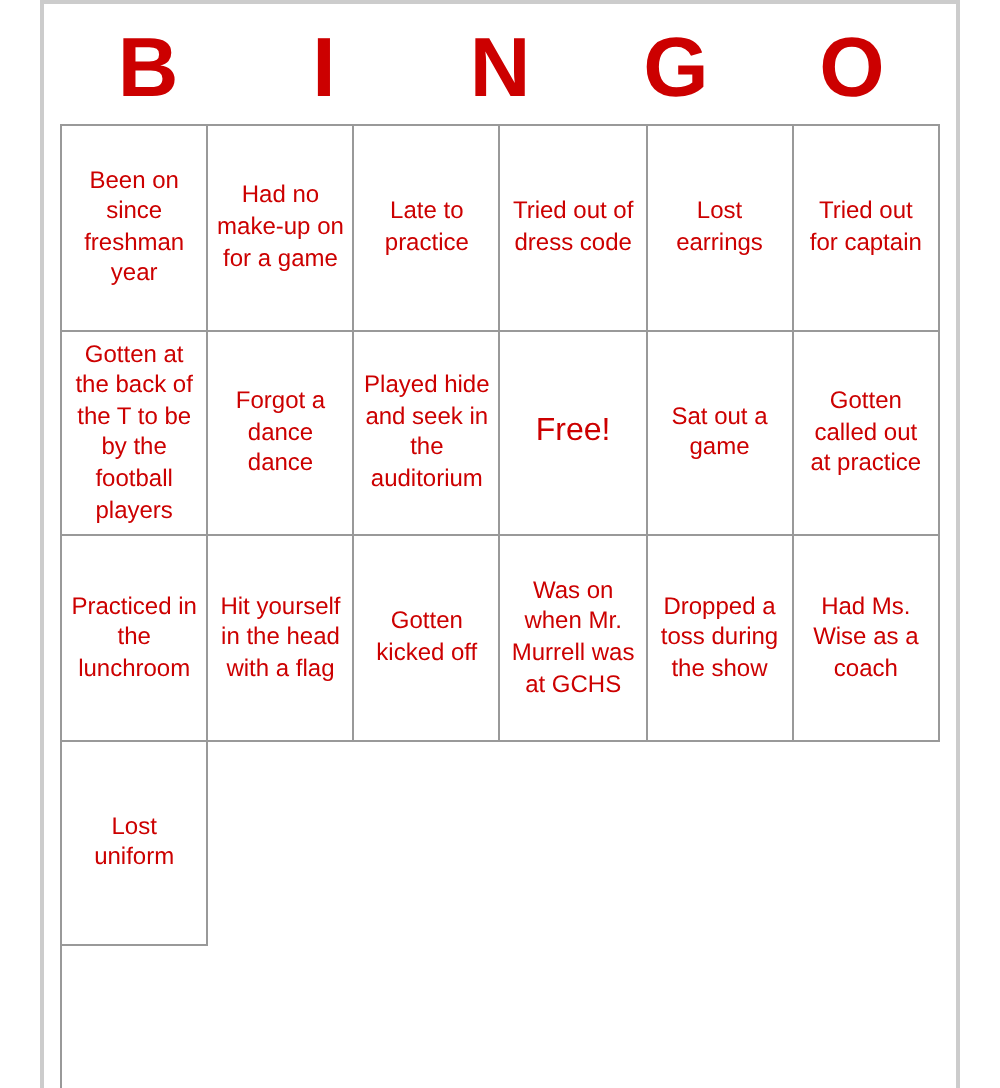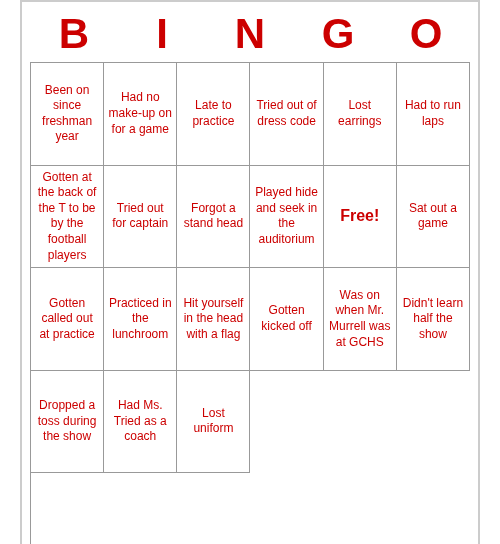--- a/index.html
+++ b/index.html
@@ -45,50 +45,48 @@
       justify-content: center;
       padding: 4px;
       text-align: center;
       font-size: 12px;
       color: #cc0000;
       font-weight: 500;
       line-height: 1.3;
     }
     .bingo-cell.free {
       font-size: 16px;
-      font-weight: bold;
+      font-weight: normal;
     }
   </style>
 </head>
 <body>
 
 <div class="bingo-card">
   <div class="bingo-title">
     <span class="bingo-letter">B</span>
     <span class="bingo-letter">I</span>
     <span class="bingo-letter">N</span>
     <span class="bingo-letter">G</span>
     <span class="bingo-letter">O</span>
   </div>
   <div class="bingo-grid">
   <div class="bingo-cell">Been on since freshman year</div>
       <div class="bingo-cell">Had no make-up on for a game</div>
       <div class="bingo-cell">Late to practice</div>
       <div class="bingo-cell">Tried out of dress code</div>
       <div class="bingo-cell">Lost earrings</div>
-      <div class="bingo-cell">Had to run laps</div>
+      <div class="bingo-cell">Tried out for captain</div>
       <div class="bingo-cell">Gotten at the back of the T to be by the football players</div>
-      <div class="bingo-cell">Tried out for captain</div>
-      <div class="bingo-cell">Forgot a stand head</div>
+      <div class="bingo-cell">Forgot a dance dance</div>
       <div class="bingo-cell">Played hide and seek in the auditorium</div>
       <div class="bingo-cell free">Free!</div>
       <div class="bingo-cell">Sat out a game</div>
       <div class="bingo-cell">Gotten called out at practice</div>
       <div class="bingo-cell">Practiced in the lunchroom</div>
       <div class="bingo-cell">Hit yourself in the head with a flag</div>
       <div class="bingo-cell">Gotten kicked off</div>
       <div class="bingo-cell">Was on when Mr. Murrell was at GCHS</div>
-      <div class="bingo-cell">Didn't learn half the show</div>
       <div class="bingo-cell">Dropped a toss during the show</div>
-      <div class="bingo-cell">Had Ms. Tried as a coach</div>
+      <div class="bingo-cell">Had Ms. Wise as a coach</div>
       <div class="bingo-cell">Lost uniform</div>
     </div>
 </div>
 
 </body></html>

